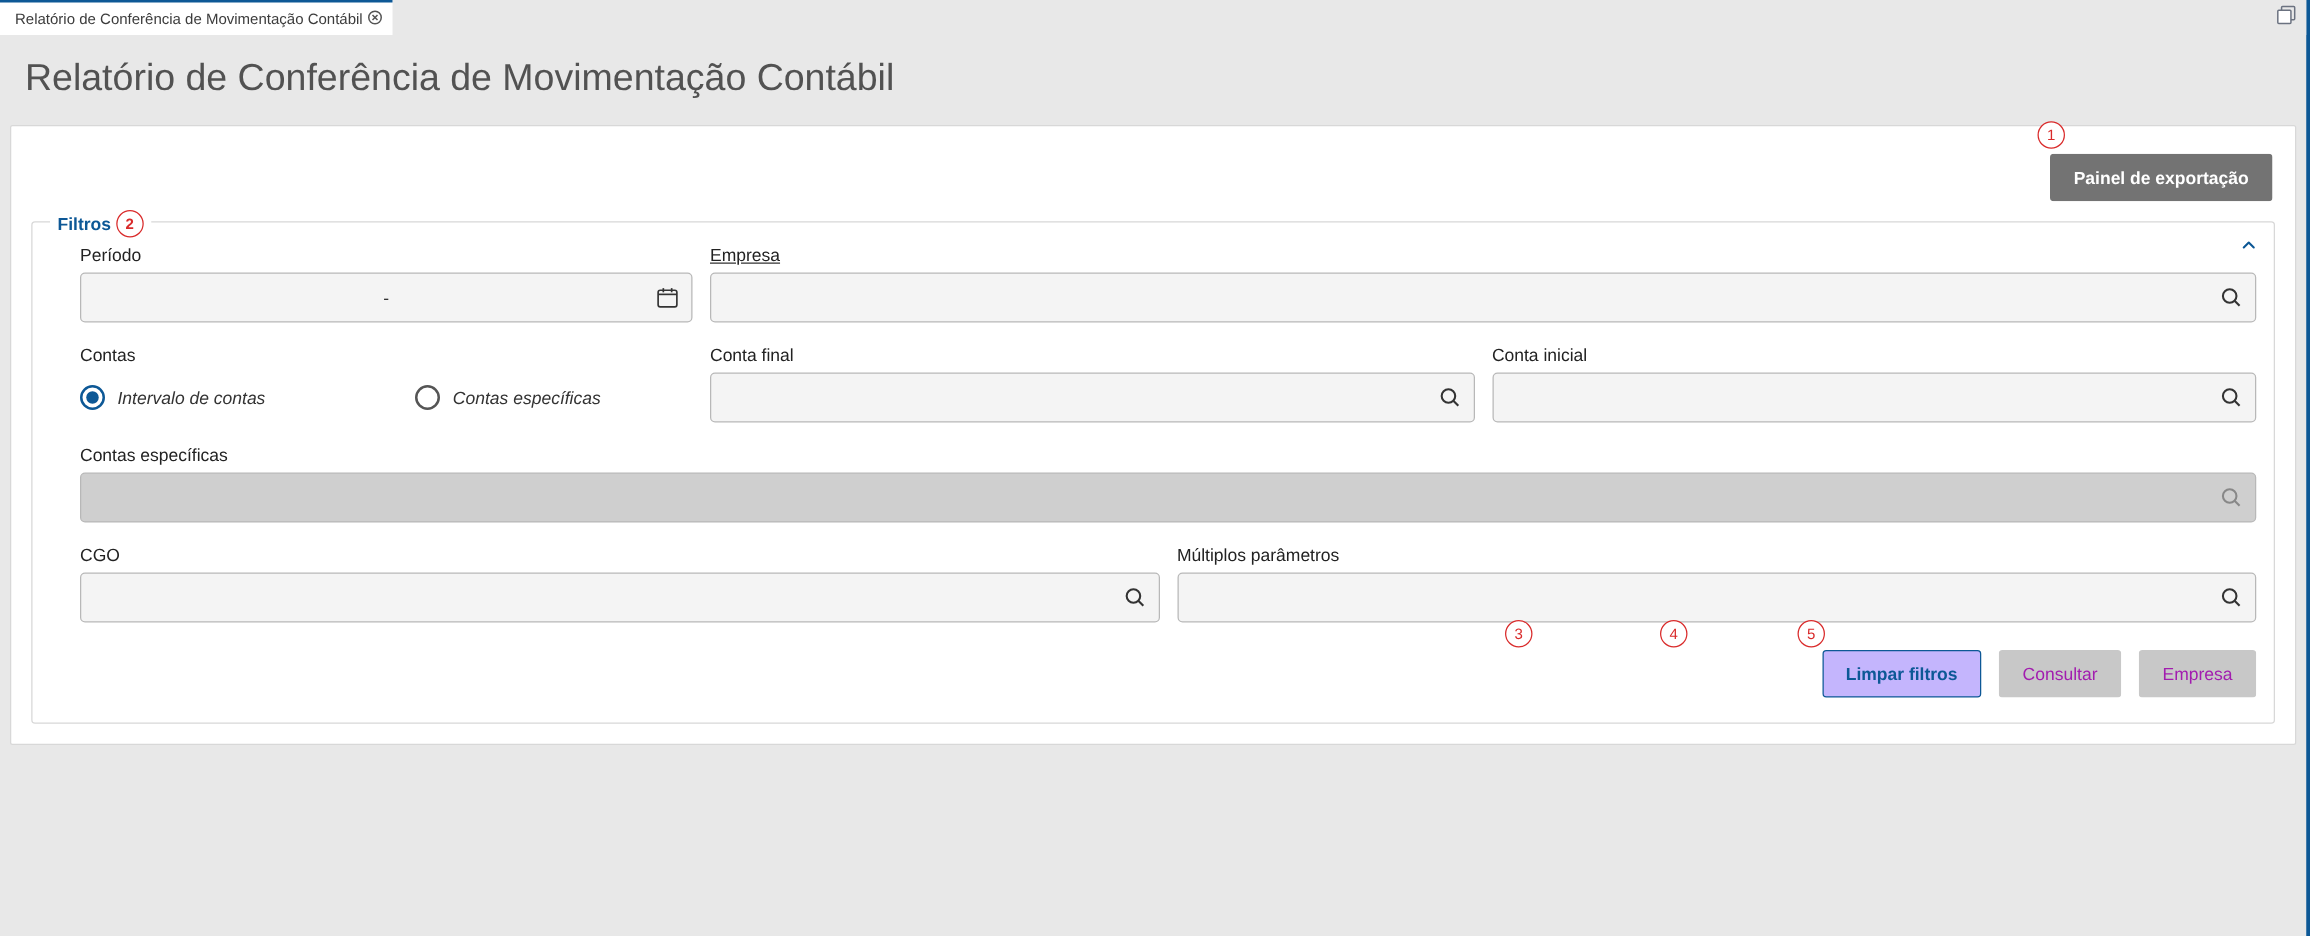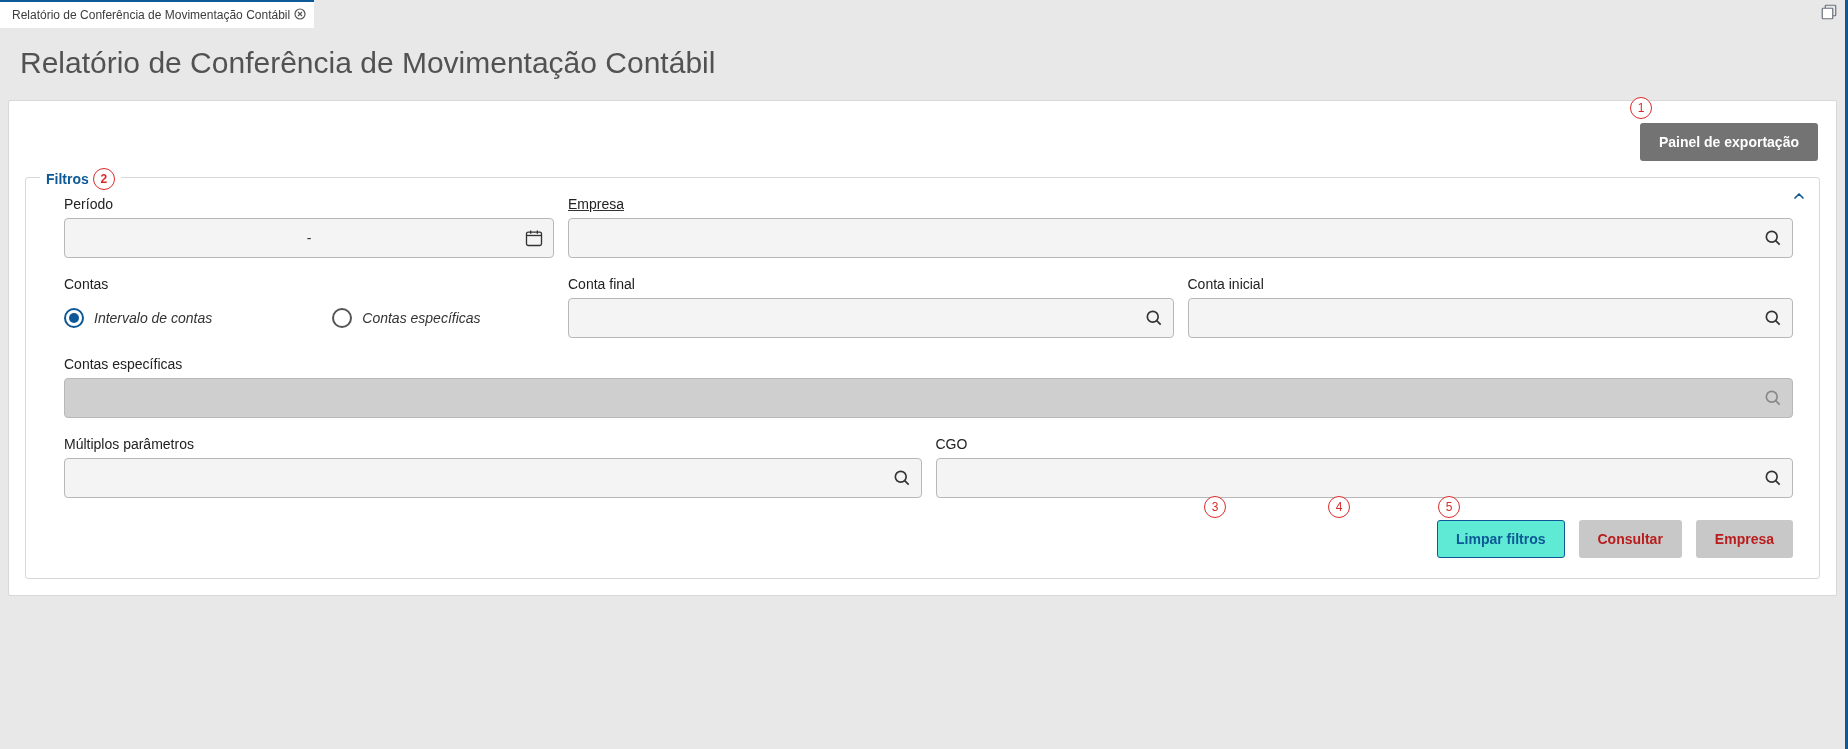--- a/index.html
+++ b/index.html
@@ -94,35 +94,35 @@
     cursor: pointer;
     border: 1px solid transparent;
     font-family: inherit;
   }
   .btn-primary {
     background: #737373;
     color: #fff;
     font-weight: 600;
   }
   .btn-outline {
-    background: #5eead4;
+    background: #c4b5fd;
     color: #0d5896;
     border: 1.5px solid #0d5896;
     font-weight: 600;
   }
   .btn-gray {
     background: #c8c8c8;
-    color: #b91c1c;
-    font-weight: 700;
+    color: #a21caf;
+    font-weight: 400;
   }
 
   .filters-panel {
     border: 1px solid #d8d8d8;
     border-radius: 3px;
-    padding: 0 26px 20px 14px;
+    padding: 0 14px 20px 14px;
     position: relative;
     margin-top: 10px;
   }
   .filters-legend {
     position: absolute;
     top: -10px;
     left: 14px;
     background: #fff;
     padding: 0 6px;
     font-size: 14px;
@@ -386,33 +386,33 @@
                   <circle cx="10.5" cy="10.5" r="6.5"></circle>
                   <line x1="20" y1="20" x2="15.2" y2="15.2"></line>
                 </svg>
             </span>
           </div>
         </div>
       </div>
 
       <div class="form-row">
         <div class="form-group" style="flex:1">
+          <label class="form-label">CGO</label>
+          <div class="input-wrap">
+            <input type="text" value="" style="">
+            <span class="input-icon">
+              <svg width="20" height="20" viewBox="0 0 24 24" fill="none" stroke="currentColor" stroke-width="2">
+                  <circle cx="10.5" cy="10.5" r="6.5"></circle>
+                  <line x1="20" y1="20" x2="15.2" y2="15.2"></line>
+                </svg>
+            </span>
+          </div>
+        </div>
+        <div class="form-group" style="flex:1">
           <label class="form-label">Múltiplos parâmetros</label>
-          <div class="input-wrap">
-            <input type="text" value="" style="">
-            <span class="input-icon">
-              <svg width="20" height="20" viewBox="0 0 24 24" fill="none" stroke="currentColor" stroke-width="2">
-                  <circle cx="10.5" cy="10.5" r="6.5"></circle>
-                  <line x1="20" y1="20" x2="15.2" y2="15.2"></line>
-                </svg>
-            </span>
-          </div>
-        </div>
-        <div class="form-group" style="flex:1">
-          <label class="form-label">CGO</label>
           <div class="input-wrap">
             <input type="text" value="" style="">
             <span class="input-icon">
               <svg width="20" height="20" viewBox="0 0 24 24" fill="none" stroke="currentColor" stroke-width="2">
                   <circle cx="10.5" cy="10.5" r="6.5"></circle>
                   <line x1="20" y1="20" x2="15.2" y2="15.2"></line>
                 </svg>
             </span>
           </div>
         </div>

